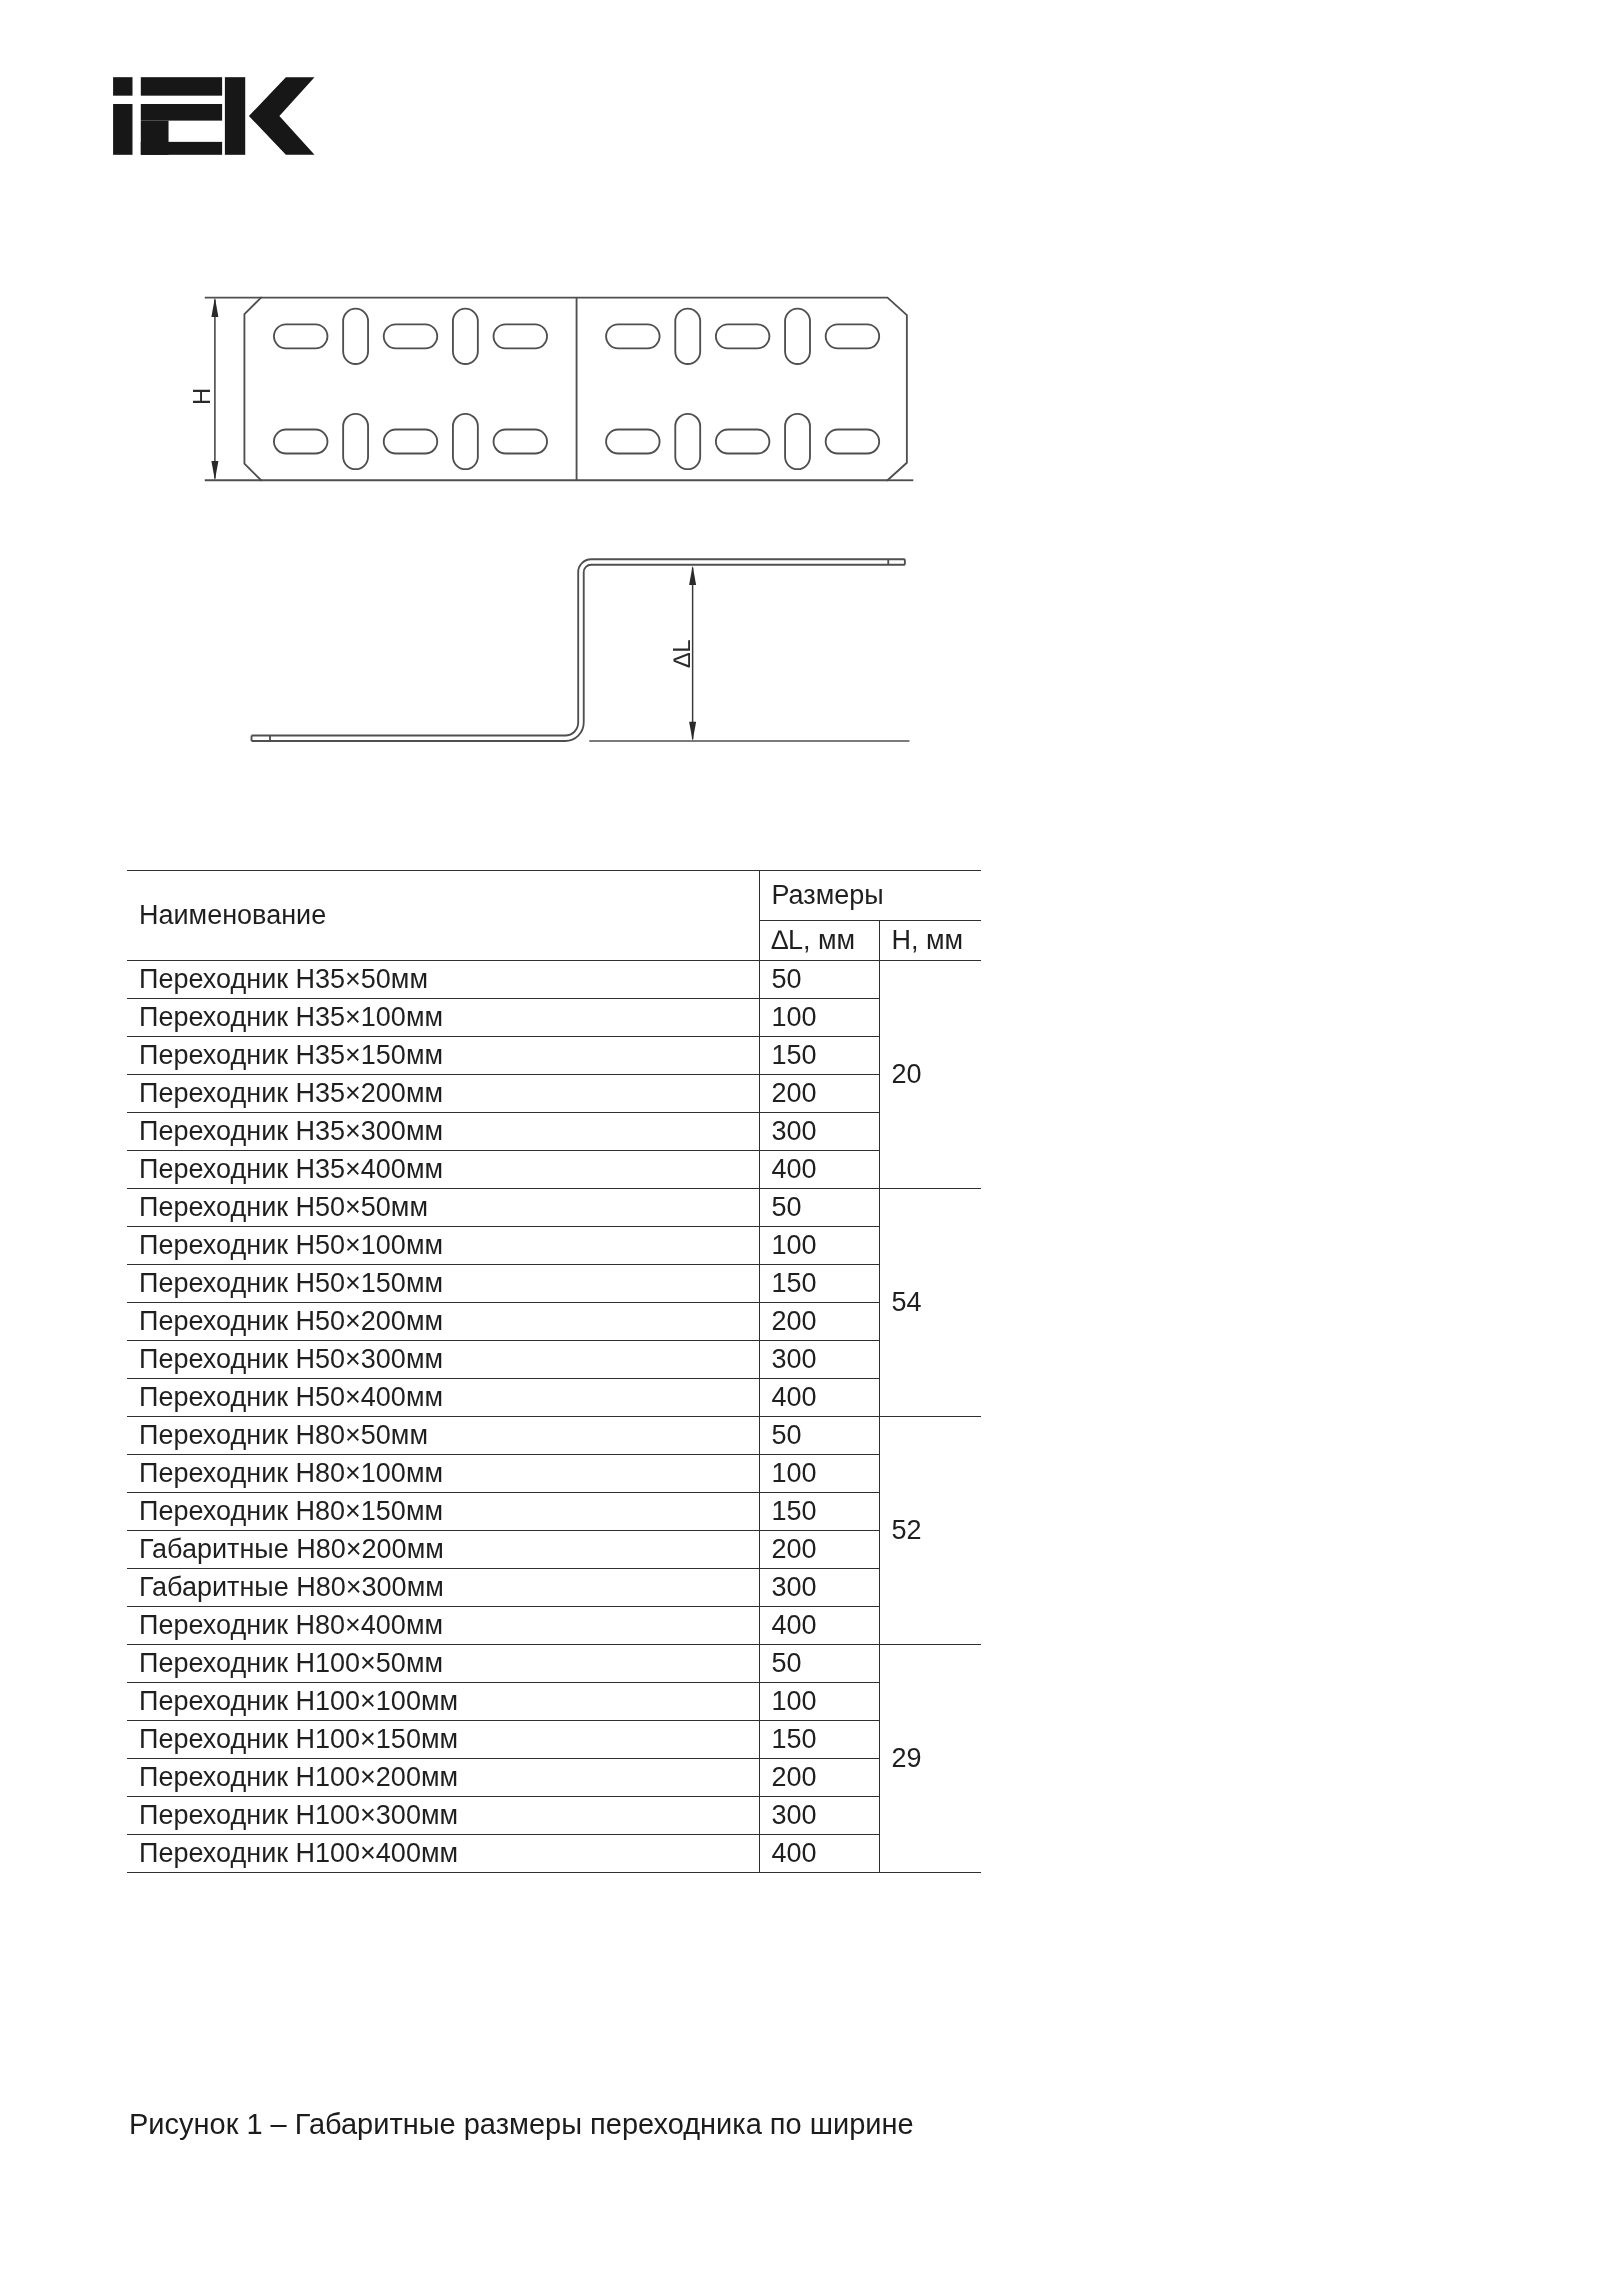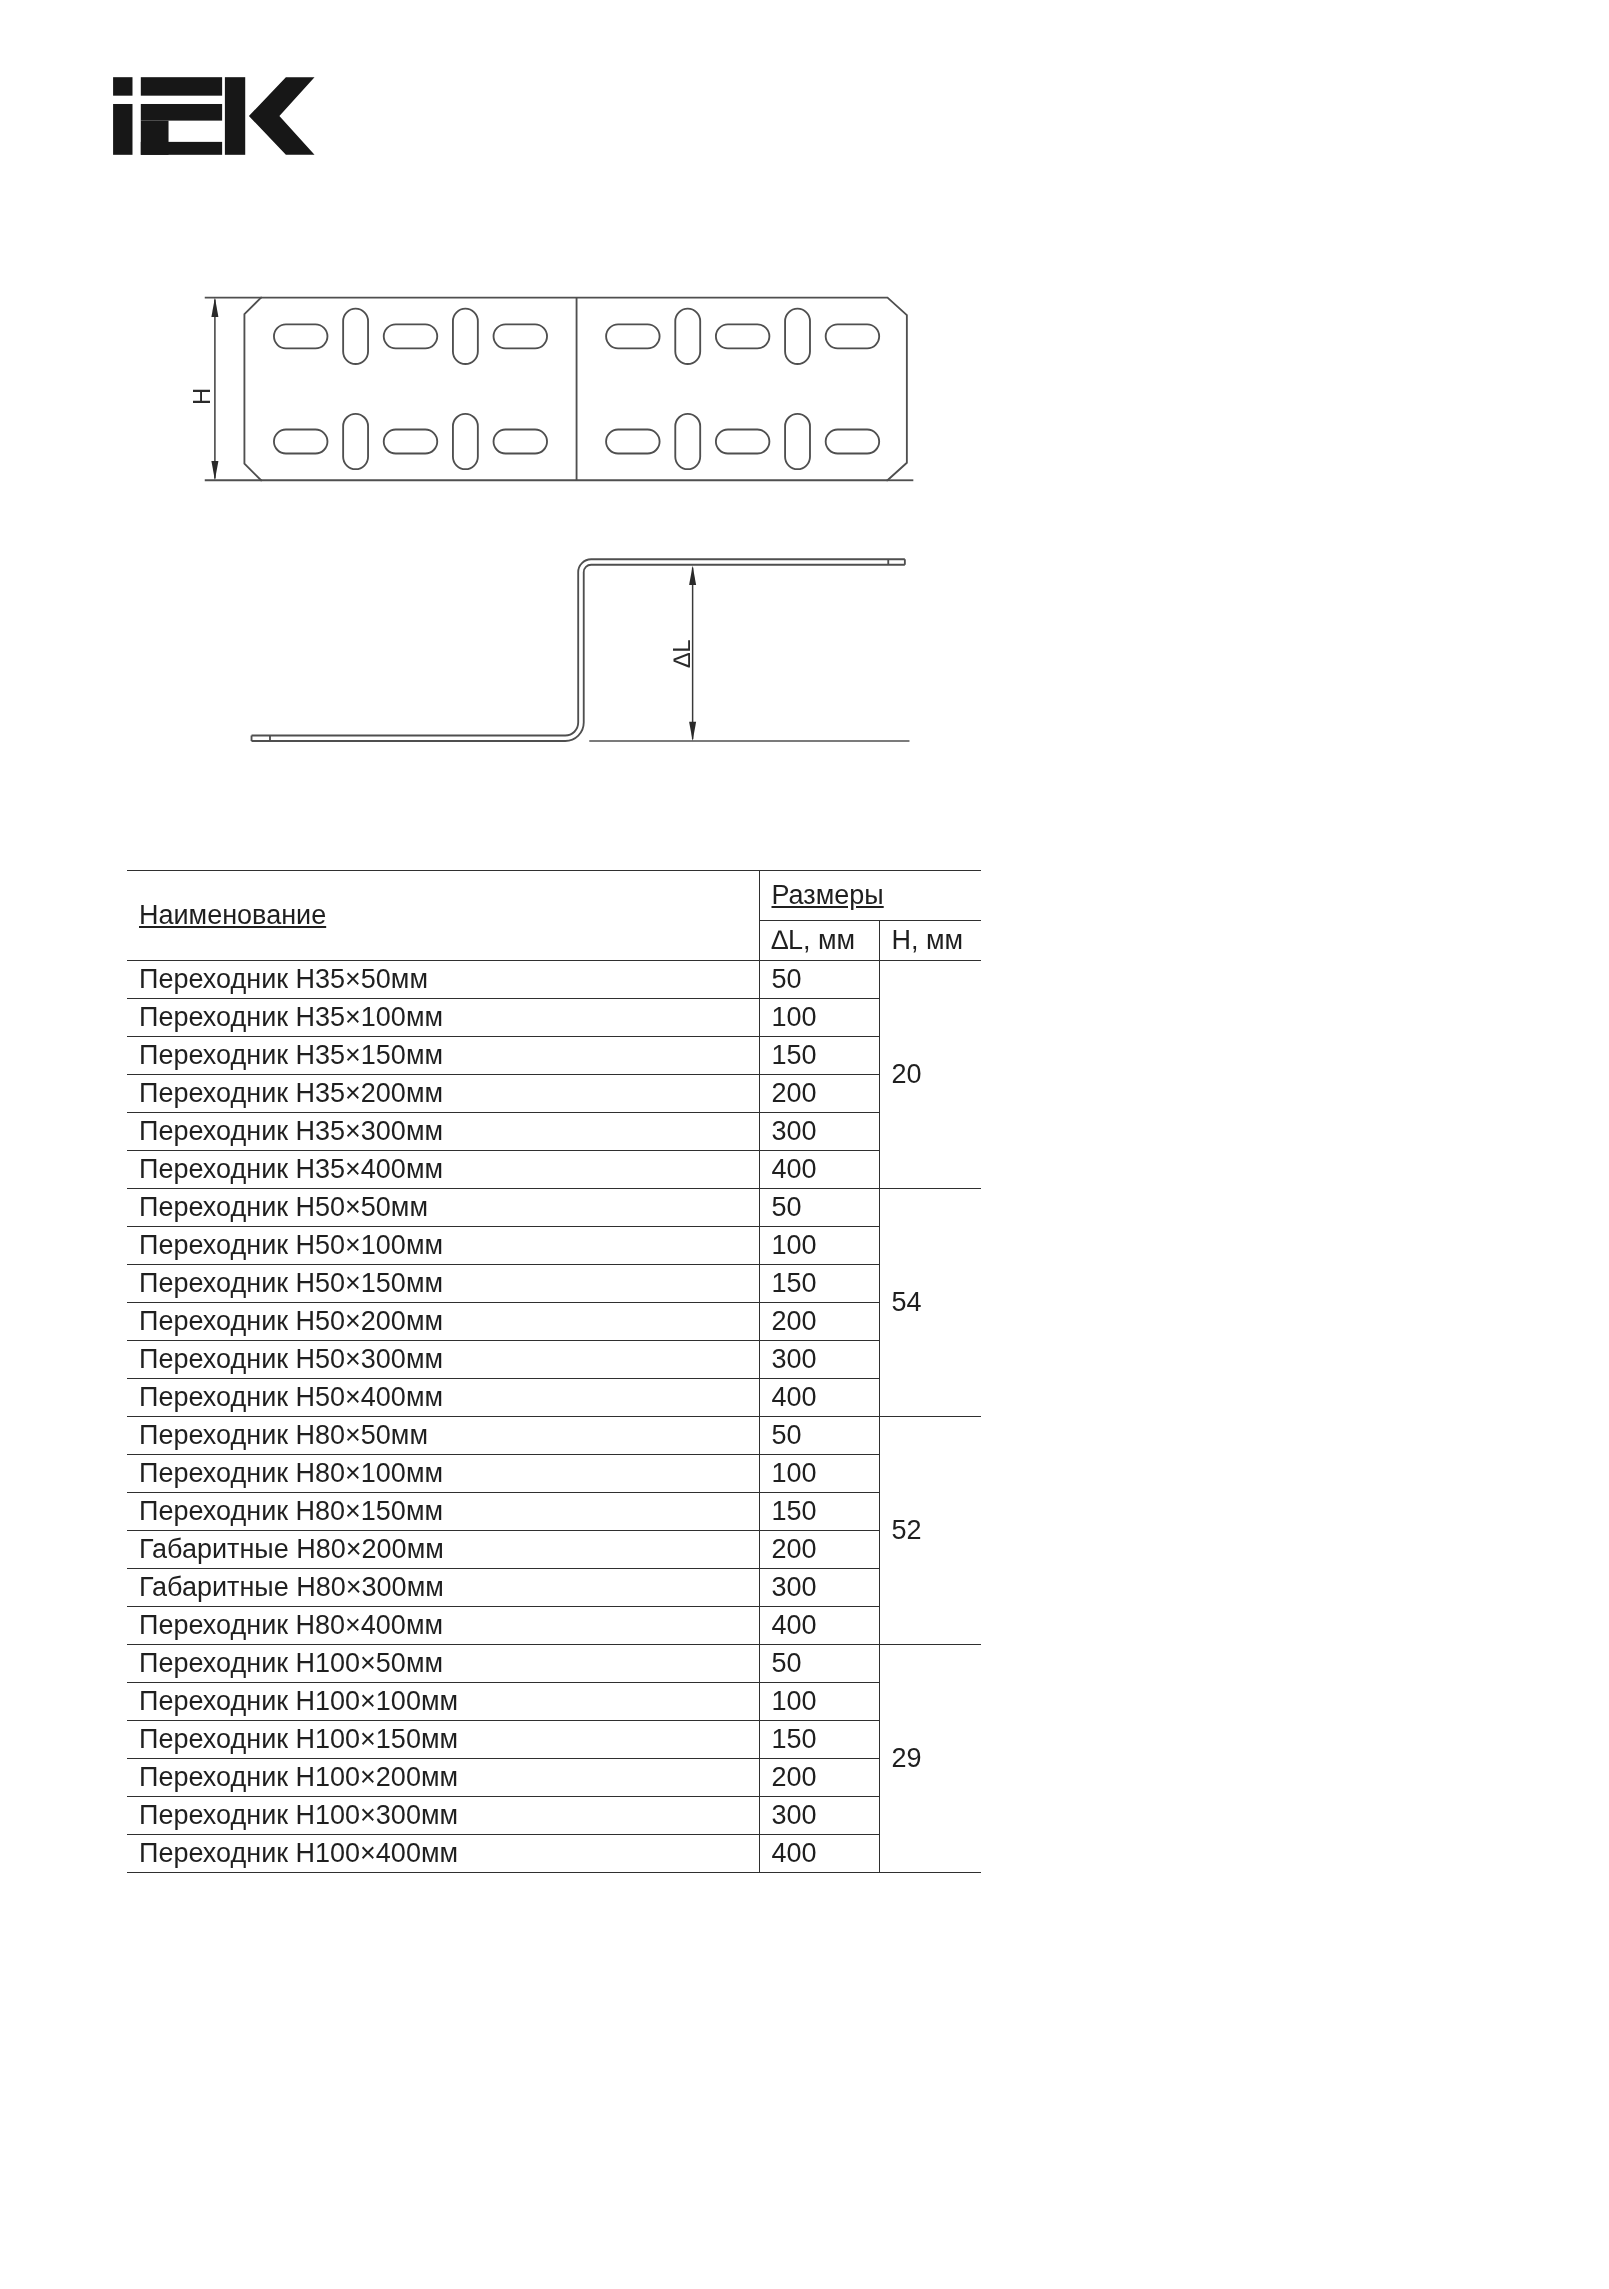--- a/index.html
+++ b/index.html
@@ -27,21 +27,21 @@
   table.dims col.w-dl   { width: 120px; }
   table.dims col.w-h    { width: 102px; }
   table.dims th, table.dims td {
     font-weight: normal;
     text-align: left;
     padding: 0 0 0 12px;
     vertical-align: middle;
     white-space: nowrap;
     overflow: hidden;
   }
-  tr.hrow1 { height: 50px; text-decoration: underline; }
+  tr.hrow1 { height: 50px; }
   tr.hrow2 { height: 40px; }
   tr.data-row { height: 38px; }
   .b-t { border-top: 1.8px solid #2f2f2f; }
   .b-b { border-bottom: 1.8px solid #2f2f2f; }
   .b-l { border-left: 1.8px solid #2f2f2f; }
   th.h-name { vertical-align: top; padding-top: 12px; }
   td.c-h { vertical-align: top; padding-top: 7.4px; }
 
   
   .caption {
@@ -250,15 +250,16 @@
             <td class="c-dl b-l b-b">300</td>
           </tr>
           <tr class="data-row">
             <td class="c-name b-b">Переходник Н100×400мм</td>
             <td class="c-dl b-l b-b">400</td>
           </tr>
         </tbody>
     </table>
   </div>
 
+  <div class="abs caption">Рисунок 1 – Габаритные размеры переходника по ширине</div>
 
 </div>
 
 
 </body></html>

